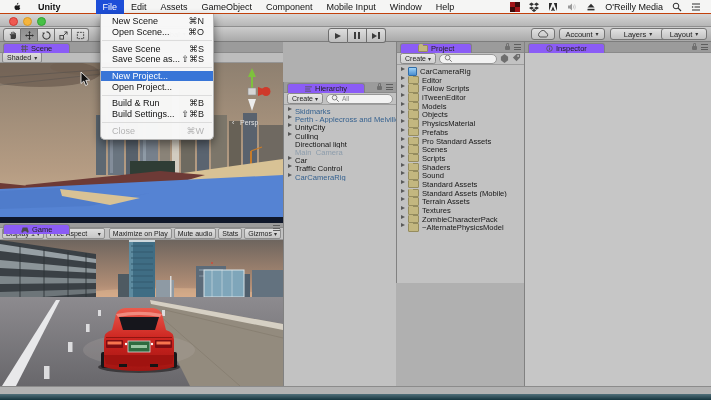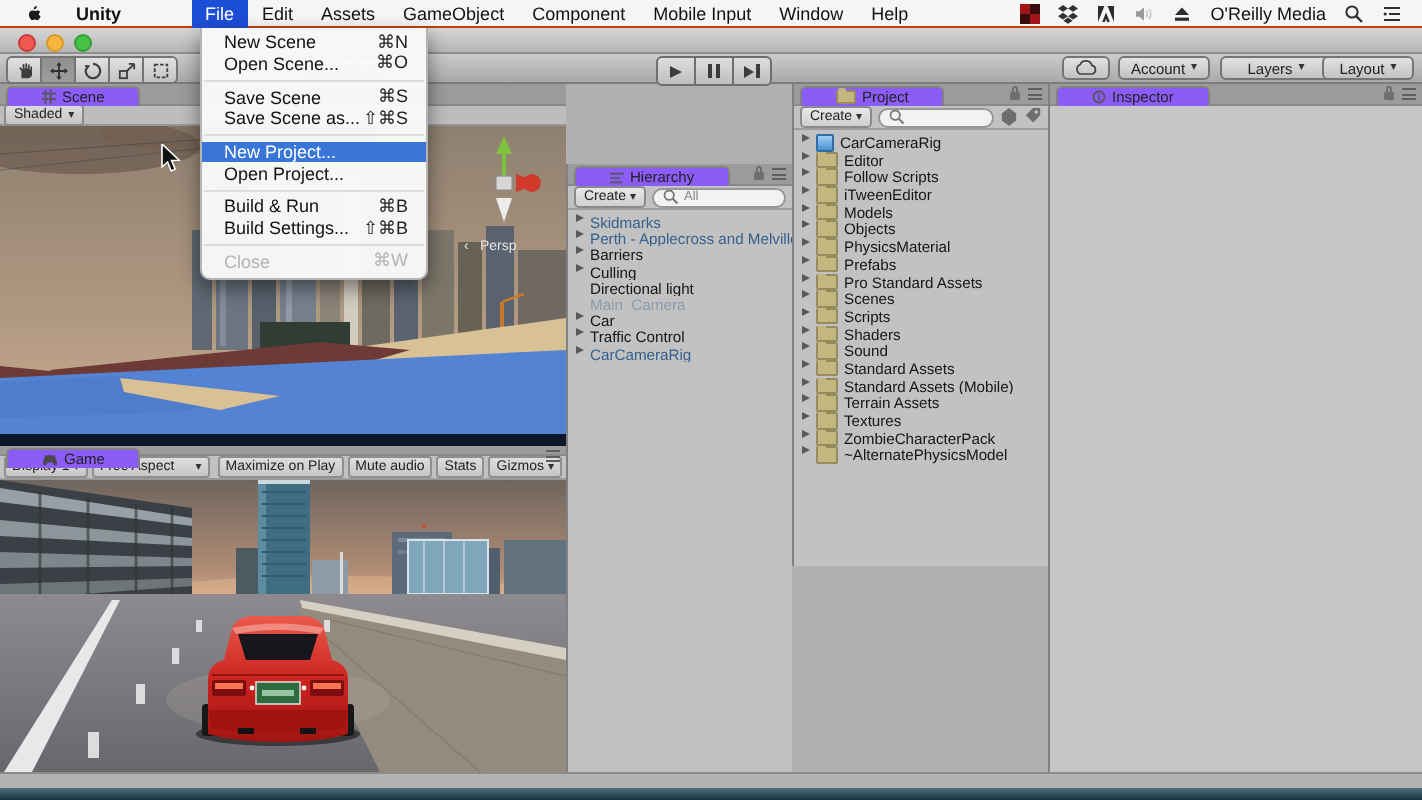--- a/index.html
+++ b/index.html
@@ -467,21 +467,21 @@
         <div class="h-row">
           <span class="arr"></span>
           <span class="c-blue">Skidmarks</span>
         </div>
         <div class="h-row">
           <span class="arr"></span>
           <span class="c-blue">Perth - Applecross and Melville</span>
         </div>
         <div class="h-row">
           <span class="arr"></span>
-          <span class="c-black">Barriers</span>
+          <span class="c-black">UnityCity</span>
         </div>
         <div class="h-row">
           <span class="arr"></span>
           <span class="c-black">Culling</span>
         </div>
         <div class="h-row">
           <span class="arr none"></span>
           <span class="c-black">Directional light</span>
         </div>
         <div class="h-row">

